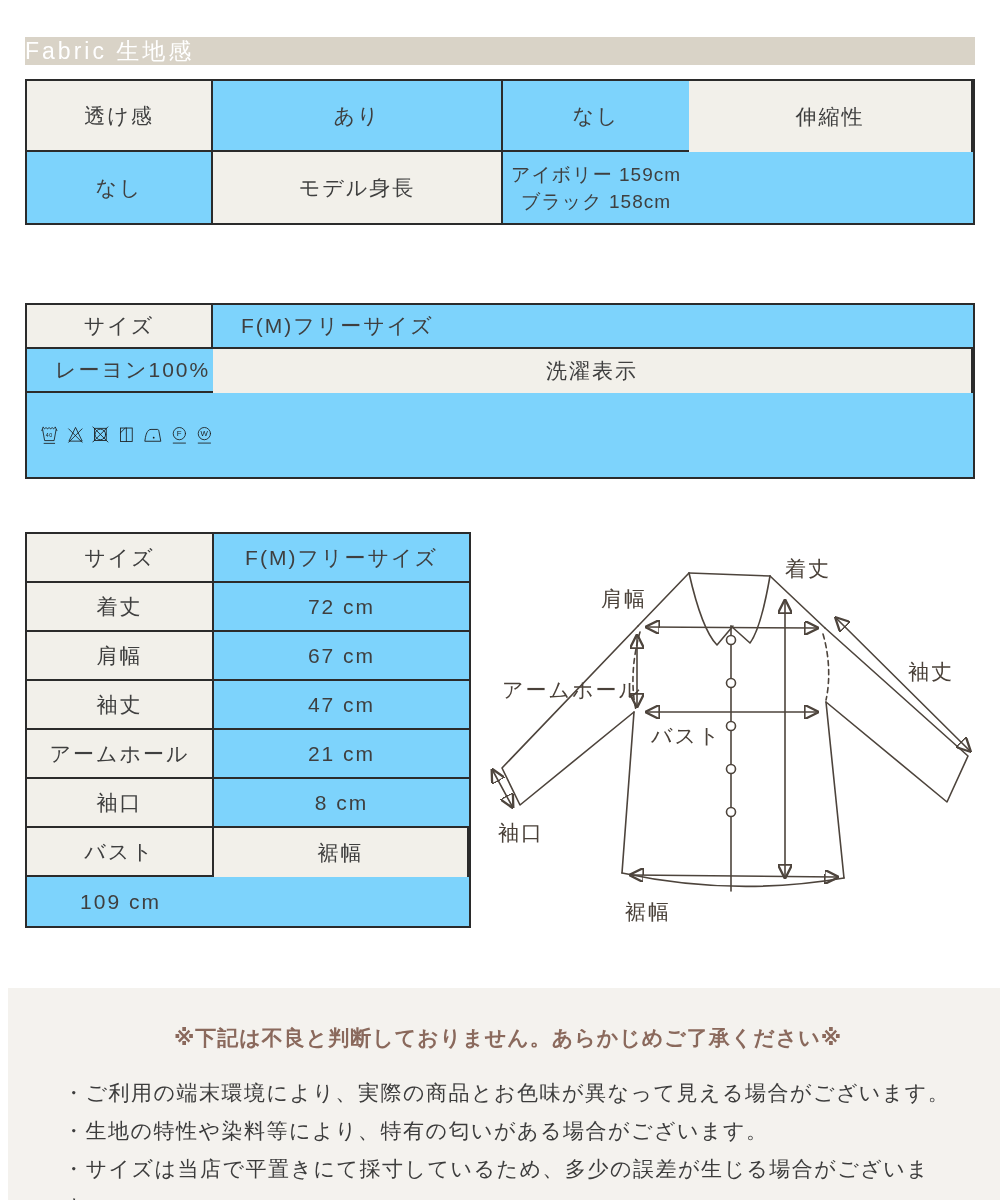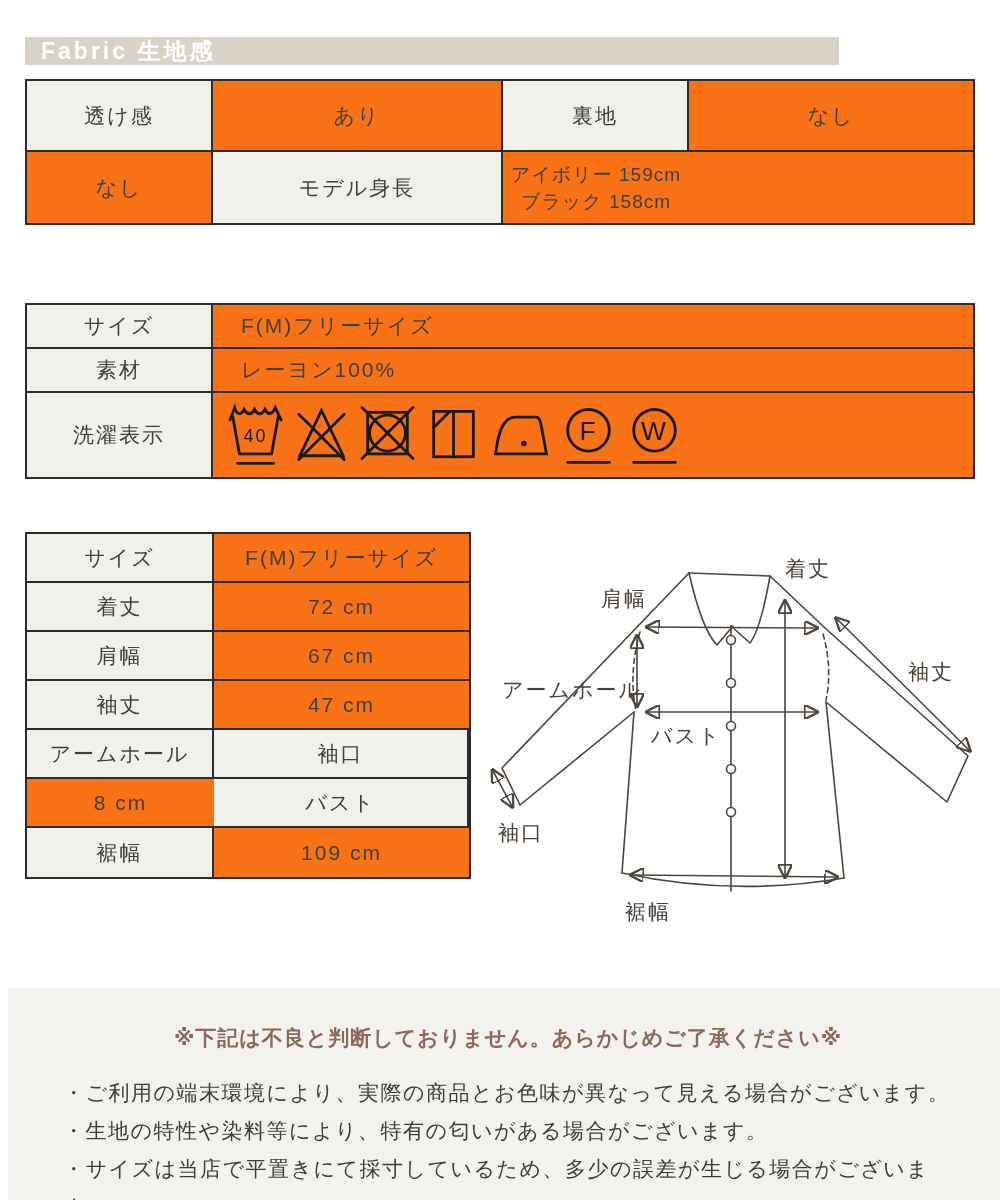--- a/index.html
+++ b/index.html
@@ -9,26 +9,26 @@
     --txt:#3f3f3f;
     --notes-bg:#f4f2ee;
     --notes-head:#8a695c;
     --stroke:#4d443c;
   }
   *{margin:0;padding:0;box-sizing:border-box;}
   html,body{background:#fff;}
   body{font-family:"Liberation Sans","DejaVu Sans",sans-serif;color:var(--txt);}
   .page{position:relative;width:1000px;height:1200px;background:#fff;overflow:hidden;}
 
-  .section-bar{position:absolute;left:25px;width:814px;height:28px;background:var(--bar-bg);
-    color:#fff;font-size:23px;letter-spacing:3px;line-height:28px;padding-left:16px;font-weight:bold;}
+  .section-bar{position:absolute;left:25px;width:950px;height:28px;background:var(--bar-bg);
+    color:#fff;font-size:23px;letter-spacing:3px;line-height:28px;padding-left:0;}
   .bar-fabric{top:37px;}
   .bar-size{top:259px;}
 
-  .tbl{position:absolute;background:#f97316;border:2px solid var(--border);display:grid;}
+  .tbl{position:absolute;background:#7dd3fc;border:2px solid var(--border);display:grid;}
   .cell{display:flex;align-items:center;justify-content:center;
     border-right:2px solid var(--border);border-bottom:2px solid var(--border);
     font-size:21px;letter-spacing:2px;color:var(--txt);text-align:center;}
   .cell.last-c{border-right:none;}
   .cell.last-r{border-bottom:none;}
   .lbl{background:var(--lbl-bg);}
   .v-stack{flex-direction:column;font-size:19px;line-height:27px;letter-spacing:1px;}
 
   .tbl-fabric{left:25px;top:79px;width:950px;grid-template-columns:186px 290px 186px auto;grid-template-rows:71px 71px;}
   .tbl-size{left:25px;top:303px;width:950px;grid-template-columns:186px auto;grid-template-rows:44px 44px 84px;}
@@ -58,35 +58,34 @@
 </head>
 <body>
 
 <div class="page">
 
   <div class="section-bar bar-fabric">Fabric 生地感</div>
 
   <div class="tbl tbl-fabric">
     <div class="cell lbl">透け感</div>
     <div class="cell">あり</div>
-    <div class="cell lbl">裏地</div>
     <div class="cell last-c">なし</div>
+    <div class="cell lbl last-r">伸縮性</div>
     <div class="cell last-r">なし</div>
     <div class="cell lbl last-r">モデル身長</div>
     <div class="cell last-c last-r v-stack">
       <span>アイボリー 159cm</span>
       <span>ブラック 158cm</span>
     </div>
   </div>
 
 
   <div class="tbl tbl-size">
     <div class="cell lbl">サイズ</div>
     <div class="cell last-c val-left">F(M)フリーサイズ</div>
-    <div class="cell lbl">素材</div>
     <div class="cell last-c val-left">レーヨン100%</div>
     <div class="cell lbl last-r">洗濯表示</div>
     <div class="cell last-c last-r care-cell">
 
       <svg class="care-icon" width="57" height="68" viewBox="0 0 60 72">
         <path d="M3,20 L8,7 C10,15 15,15 18,9 C21,15 26,15 29,9 C32,15 37,15 40,9 C43,15 48,15 51,7 L57,20"></path>
         <path d="M6,17 L13,56 L47,56 L54,17"></path>
         <text x="30" y="43" font-size="19" text-anchor="middle">40</text>
         <line x1="11" y1="66" x2="49" y2="66"></line>
       </svg>
@@ -136,20 +135,21 @@
     <div class="cell lbl">着丈</div>
     <div class="cell last-c">72 cm</div>
 
     <div class="cell lbl">肩幅</div>
     <div class="cell last-c">67 cm</div>
 
     <div class="cell lbl">袖丈</div>
     <div class="cell last-c">47 cm</div>
 
     <div class="cell lbl">アームホール</div>
+    <div class="cell last-c">21 cm</div>
 
     <div class="cell lbl">袖口</div>
     <div class="cell last-c">8 cm</div>
 
     <div class="cell lbl">バスト</div>
 
     <div class="cell lbl last-r">裾幅</div>
     <div class="cell last-c last-r">109 cm</div>
   </div>
 

